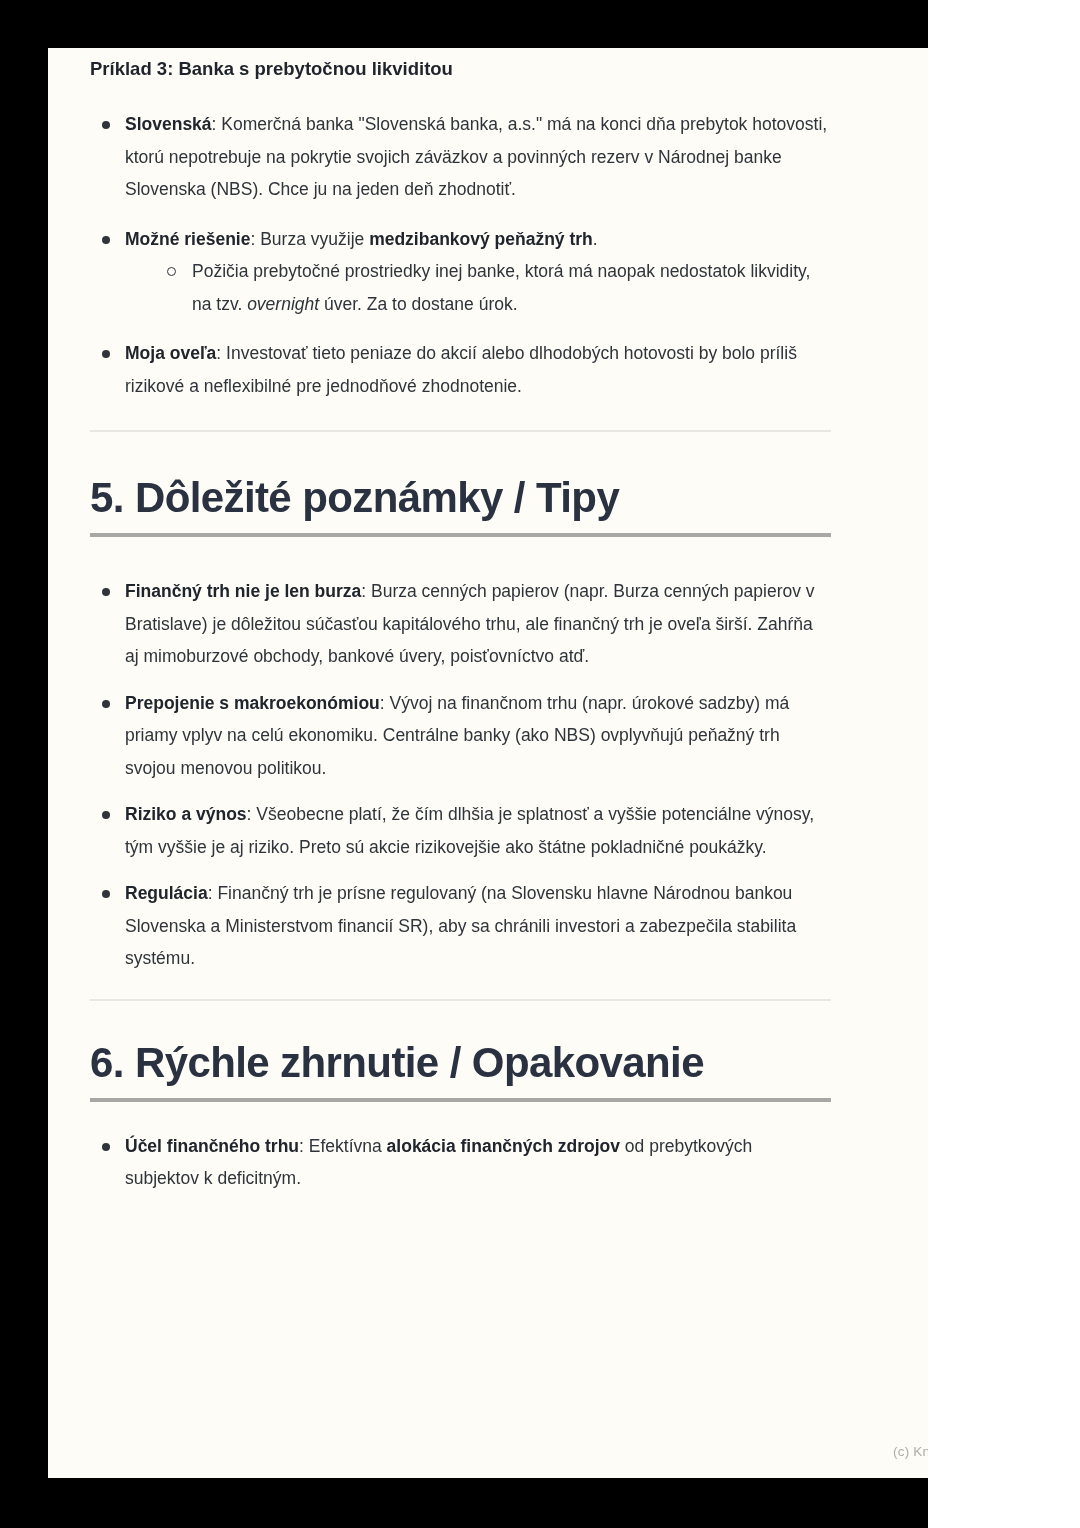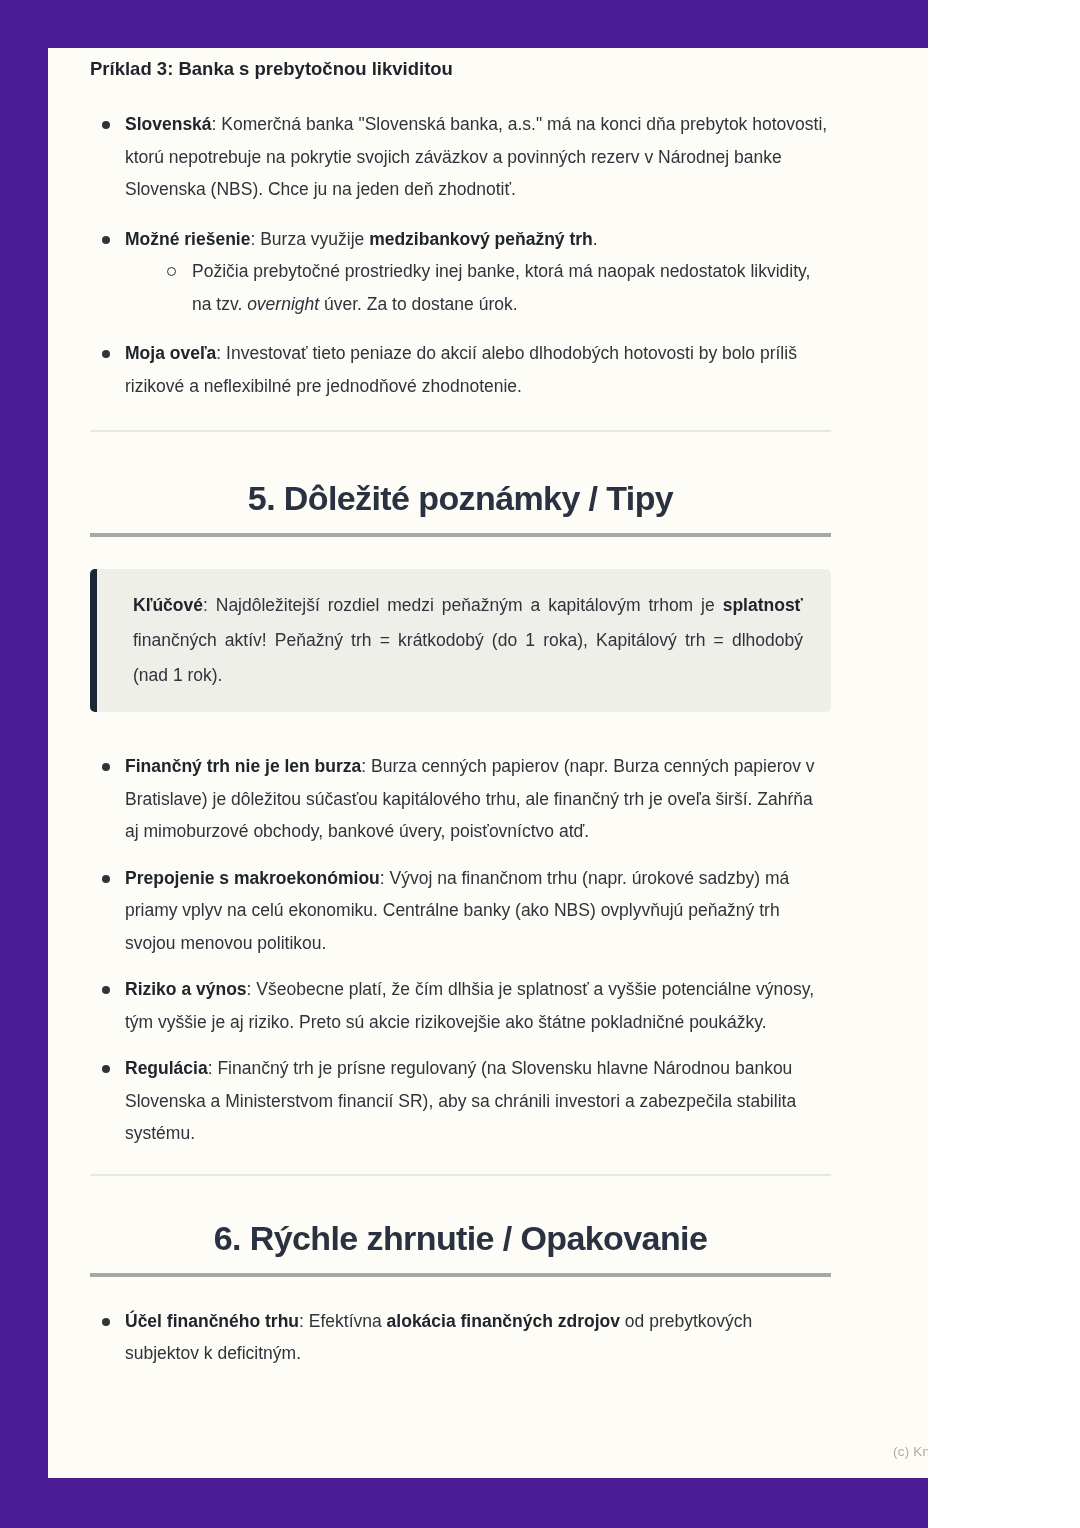--- a/index.html
+++ b/index.html
@@ -2,21 +2,21 @@
 <html><head>
 <meta charset="utf-8">
 <style>
   html,body { margin:0; padding:0; }
   body {
     width:1080px; height:1528px;
     background:#ffffff;
     font-family:"Liberation Sans","DejaVu Sans",sans-serif;
     -webkit-font-smoothing:antialiased;
   }
-  .canvas { position:relative; width:928px; height:1528px; background:#4c1d95; overflow:hidden; }
+  .canvas { position:relative; width:928px; height:1528px; background:#000000; overflow:hidden; }
 
   .page {
     position:absolute; left:48px; top:48px;
     width:928px; height:1430px;
     background:#fdfcf6;
   }
   .next-page-edge {
     position:absolute; left:976px; top:48px;
     width:56px; height:1430px;
     background:#f0f2ee;
@@ -30,22 +30,22 @@
     color:#2f343b;
     font-size:17.5px;
     line-height:32.5px;
   }
 
   .h4 {
     font-size:18.5px; font-weight:700; color:#1f242c;
     line-height:26px; margin:0 0 26px 0;
   }
   .h2 {
-    font-size:34px; font-weight:700; color:#2a3140;
-    letter-spacing:-0.6px; line-height:40px; margin:0;text-align:center;
+    font-size:42px; font-weight:700; color:#2a3140;
+    letter-spacing:-0.6px; line-height:40px; margin:0;
   }
   .h2-m5 { margin-top:46px; }
   .h2-m6 { margin-top:42px; }
   .heading-underline { height:4px; background:#a7a7a5; margin-top:15px; }
   .divider { height:2px; background:#e8e8e3; }
   .divider-1 { margin-top:28px; }
   .divider-2 { margin-top:24px; }
 
   ul { list-style:none; margin:0; padding:0; }
   li { position:relative; padding-left:35px; }
@@ -115,23 +115,20 @@
         <li>
           <span class="dot"></span>
         <span class="seg-b">Moja oveľa</span><span>: Investovať tieto peniaze do akcií alebo dlhodobých hotovosti by bolo príliš rizikové a neflexibilné pre jednodňové zhodnotenie.</span></li>
       </ul>
 
       <div class="divider divider-1"></div>
 
       <h2 class="h2 h2-m5">5. Dôležité poznámky / Tipy</h2>
       <div class="heading-underline"></div>
 
-      <div class="callout">
-        <div class="callout-text"><span class="seg-b">Kľúčové</span><span>: Najdôležitejší rozdiel medzi peňažným a kapitálovým trhom je </span><span class="seg-b">splatnosť</span><span> finančných aktív! Peňažný trh = krátkodobý (do 1 roka), Kapitálový trh = dlhodobý (nad 1 rok).</span></div>
-      </div>
 
       <ul class="ul-2 after-callout">
         <li>
           <span class="dot"></span>
         <span class="seg-b">Finančný trh nie je len burza</span><span>: Burza cenných papierov (napr. Burza cenných papierov v Bratislave) je dôležitou súčasťou kapitálového trhu, ale finančný trh je oveľa širší. Zahŕňa aj mimoburzové obchody, bankové úvery, poisťovníctvo atď.</span></li>
         <li>
           <span class="dot"></span>
         <span class="seg-b">Prepojenie s makroekonómiou</span><span>: Vývoj na finančnom trhu (napr. úrokové sadzby) má priamy vplyv na celú ekonomiku. Centrálne banky (ako NBS) ovplyvňujú peňažný trh svojou menovou politikou.</span></li>
         <li>
           <span class="dot"></span>

